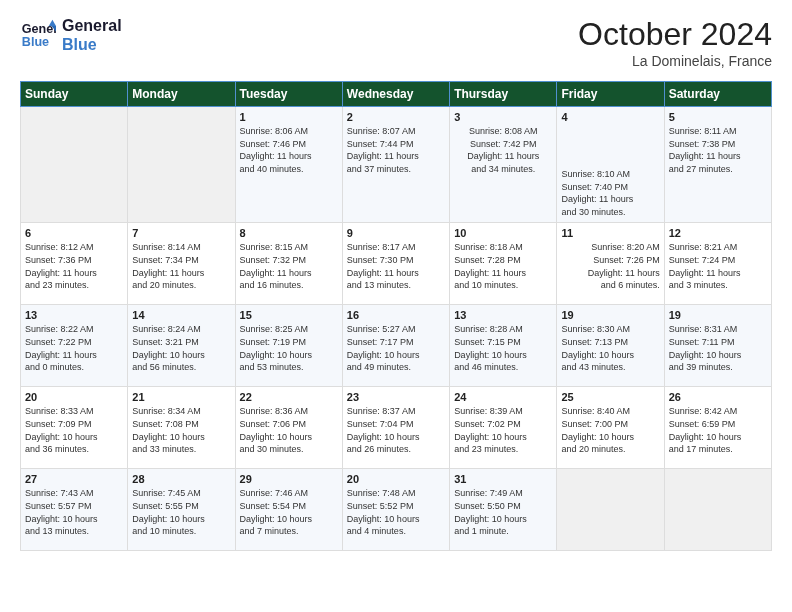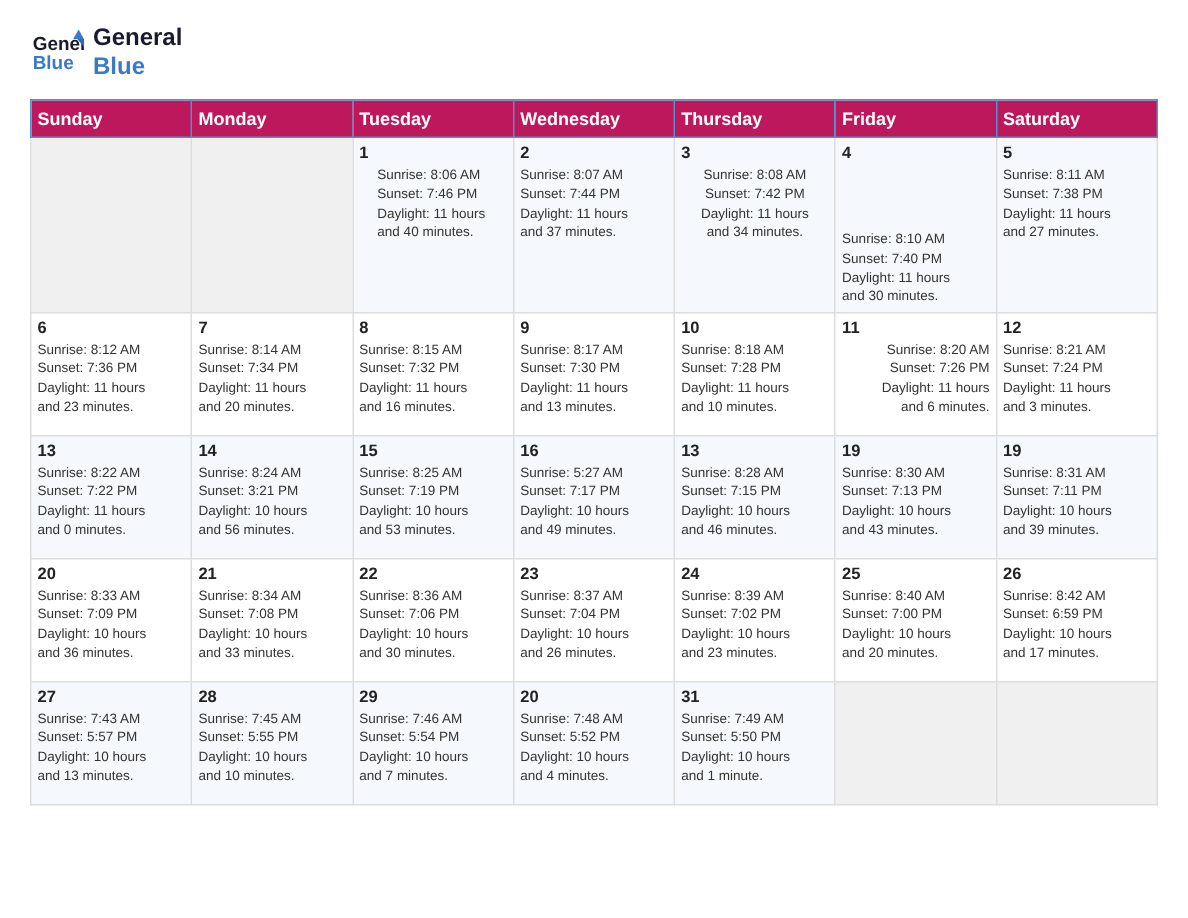--- a/index.html
+++ b/index.html
@@ -40,21 +40,21 @@
     .location {
       font-size: 14px;
       color: #444;
     }
     table {
       width: 100%;
       border-collapse: collapse;
       table-layout: fixed;
     }
     thead tr th {
-      background-color: #be185d;
+      background-color: #14532d;
       color: #fff;
       font-size: 12px;
       font-weight: bold;
       padding: 5px 4px;
       text-align: left;
       border: 1px solid #5090d0;
     }
     tbody tr td {
       vertical-align: top;
       padding: 4px 4px 4px 4px;
@@ -95,20 +95,22 @@
         <text x="2" y="32" font-size="14" font-weight="bold" fill="#3a7bc8">Blue</text>
         <polygon points="32,10 40,10 36,3" fill="#3a7bc8"></polygon>
         <polygon points="35,10 40,16 40,10" fill="#2a6ab8"></polygon>
       </svg>
       <div style="display:flex;flex-direction:column;line-height:1.2;">
         <span style="font-size:16px;font-weight:bold;color:#1a1a2e;">General</span>
         <span style="font-size:16px;font-weight:bold;color:#3a7bc8;">Blue</span>
       </div>
     </div>
     <div class="title-block">
+      <div class="month-title">October 2024</div>
+      <div class="location">La Dominelais, France</div>
     </div>
   </div>
 
   <table>
     <thead>
       <tr>
       <th>Sunday</th>
           <th>Monday</th>
           <th>Tuesday</th>
           <th>Wednesday</th>
@@ -116,21 +118,21 @@
           <th>Friday</th>
           <th>Saturday</th>
         </tr>
     </thead>
     <tbody id="calendar-body">
     <tr>
           <td class="empty-cell"></td>
           <td class="empty-cell"></td>
           <td>
             <span class="day-num">1</span>
-            <div class="cell-info" style="white-space: pre-line; margin-left: 12px;">Sunrise: 8:06 AM
+            <div class="cell-info" style="white-space: pre-line;">Sunrise: 8:06 AM
 Sunset: 7:46 PM
 Daylight: 11 hours
 and 40 minutes.</div>
           </td>
           <td>
             <span class="day-num">2</span>
             <div class="cell-info" style="white-space: pre-line;">Sunrise: 8:07 AM
 Sunset: 7:44 PM
 Daylight: 11 hours
 and 37 minutes.</div>

